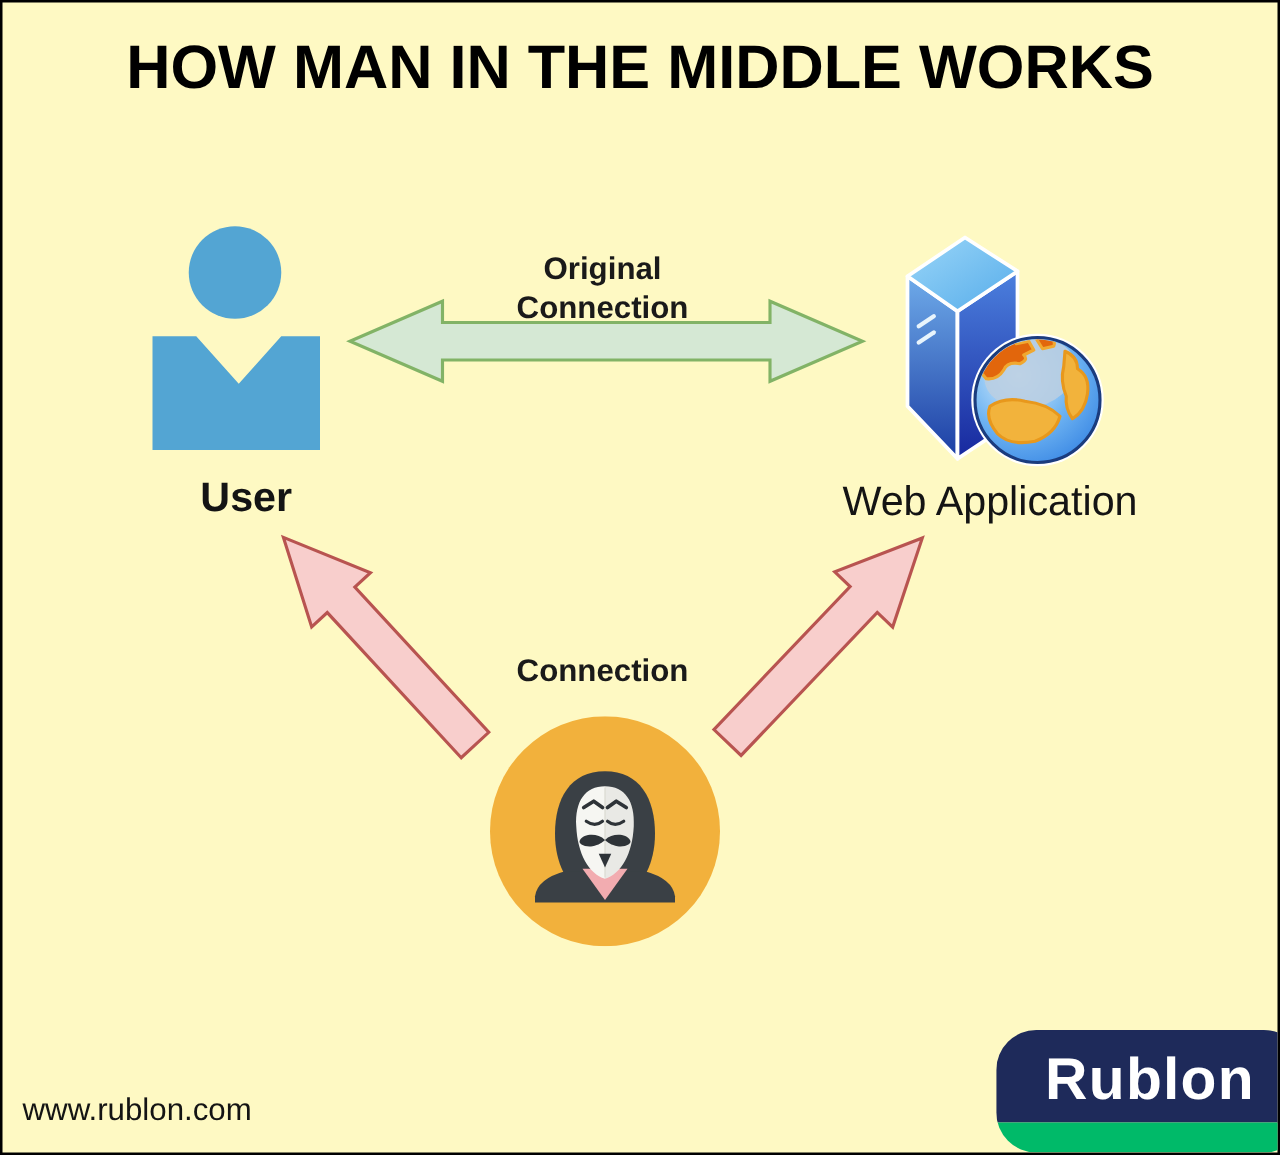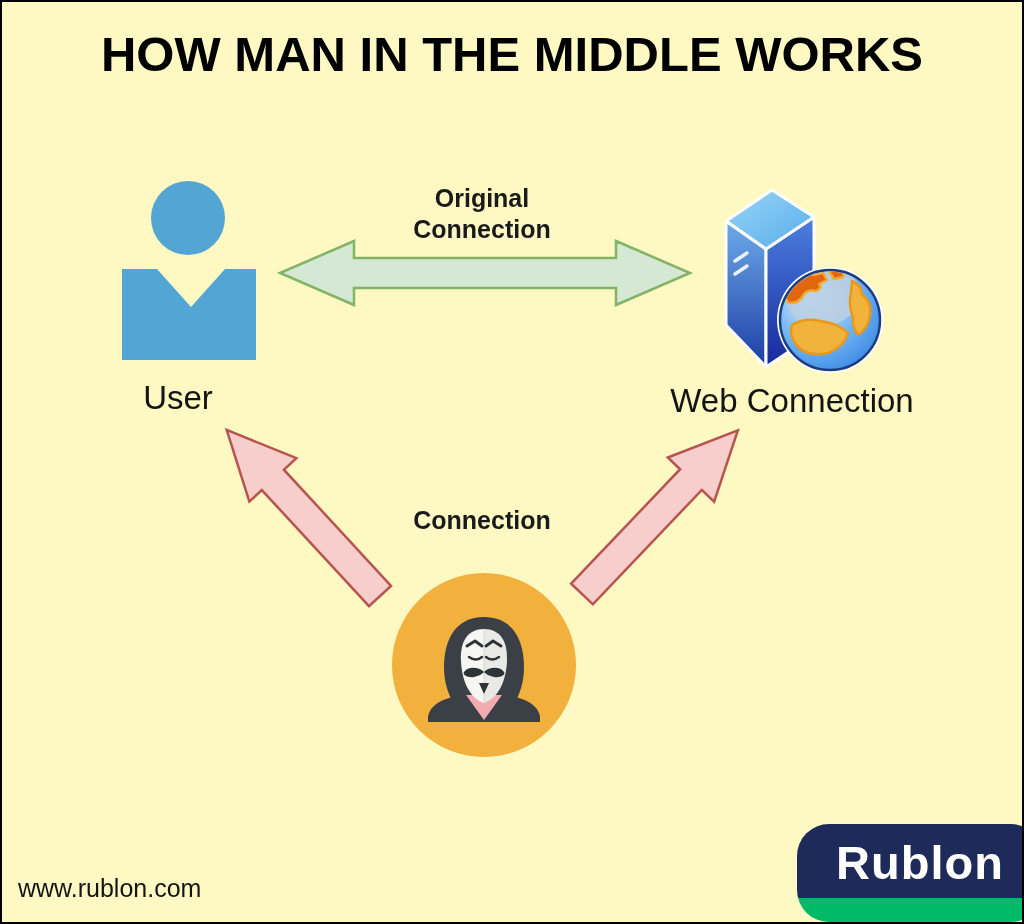--- a/index.html
+++ b/index.html
@@ -11,21 +11,21 @@
   .title{
     position:absolute;top:24px;left:0;width:100%;margin:0;
     text-align:center;font-size:49px;font-weight:700;letter-spacing:0px;color:#000;
   }
   .abs{position:absolute;}
   .node-label{
     position:absolute;text-align:center;font-size:33px;font-weight:400;color:#141414;
   }
   .conn-label{
     position:absolute;text-align:center;font-size:25px;font-weight:700;
-    line-height:31px;color:#1a1a1a;
+    line-height:31px;color:#1a1a1a;margin-top:17px;
   }
   .conn-label span{display:block;}
   .website{
     position:absolute;left:16px;top:872px;font-size:25px;color:#141414;
   }
   .logo{
     position:absolute;left:795px;top:822px;width:246px;height:98px;
     border-radius:32px;overflow:hidden;display:flex;flex-direction:column;
   }
   .logo-top{
@@ -62,21 +62,21 @@
   </div>
 
   <div class="conn-label" style="left:330px;top:503px;width:300px;">
     <span>Connection</span>
   </div>
 
   <svg class="abs" style="left:113px;top:176px;" width="148" height="186" viewBox="0 0 148 186">
     <circle cx="73" cy="40" r="37" fill="#53A5D3"></circle>
     <polygon points="7,91 42,91 76,129 110,91 141,91 141,182 7,182" fill="#53A5D3"></polygon>
   </svg>
-  <div class="node-label" style="left:102px;top:377px;width:148px;">User</div>
+  <div class="node-label" style="left:121px;top:377px;width:148px;font-weight:bold;">User</div>
 
   <svg class="abs" style="left:700px;top:175px;" width="190" height="200" viewBox="0 0 190 200">
     <defs>
       <linearGradient id="gTop" x1="0" y1="0" x2="1" y2="1">
         <stop offset="0" stop-color="#9AD6F8"></stop>
           <stop offset="1" stop-color="#56ACEA"></stop>
       </linearGradient>
       <linearGradient id="gLeft" x1="0" y1="0" x2="0" y2="1">
         <stop offset="0" stop-color="#6EAAE9"></stop>
           <stop offset="1" stop-color="#1C3EA4"></stop>
@@ -104,21 +104,21 @@
     <circle cx="128" cy="143" r="53" fill="#ffffff"></circle>
     <circle cx="128" cy="143" r="50" fill="url(#gOcean)" stroke="#1B3C7E" stroke-width="2.5"></circle>
     <g clip-path="url(#globeClip)">
       <ellipse cx="122" cy="121" rx="37" ry="28" fill="#B9CEE2" opacity="0.9" transform="rotate(-14 122 121)"></ellipse>
       <path d="M 82,120 Q 88,100 104,95 L 113,92 L 111,98 L 121,96 L 125,103 L 117,107 Q 121,111 114,114 Q 104,112 101,119 Q 96,127 87,126 Z" fill="#E2660C" stroke="#F0A830" stroke-width="2.5" stroke-linejoin="round"></path>
       <path d="M 127,94 L 137,91 Q 143,95 141,100 L 132,102 Z" fill="#E2660C" stroke="#F0A830" stroke-width="2.5" stroke-linejoin="round"></path>
       <path d="M 150,104 Q 160,108 160,118 Q 170,124 168,138 Q 166,152 156,158 Q 150,150 151,140 Q 146,128 149,116 Z" fill="#F2B33C" stroke="#E8981C" stroke-width="2.5" stroke-linejoin="round"></path>
       <path d="M 90,148 Q 102,140 118,144 Q 136,146 146,156 Q 142,170 126,176 Q 106,180 96,170 Q 86,158 90,148 Z" fill="#F2B33C" stroke="#E8981C" stroke-width="2.5" stroke-linejoin="round"></path>
     </g>
   </svg>
-  <div class="node-label" style="left:640px;top:380px;width:300px;">Web Connection</div>
+  <div class="node-label" style="left:640px;top:380px;width:300px;">Web Application</div>
 
   <svg class="abs" style="left:390px;top:571px;" width="184" height="184" viewBox="0 0 184 184">
     <circle cx="92" cy="92" r="92" fill="#F2B13C"></circle>
 
     <path d="M92,44 C64,44 52,66 52,94 C52,118 62,134 72,140 L112,140 C122,134 132,118 132,94 C132,66 120,44 92,44 Z" fill="#3A4045"></path>
 
     <path d="M36,149 L36,144 Q38,130 60,124 L124,124 Q146,130 148,144 L148,149 Z" fill="#3A4045"></path>
 
     <path d="M74,122 L92,147 L110,122 Z" fill="#F2ACB0"></path>
 

